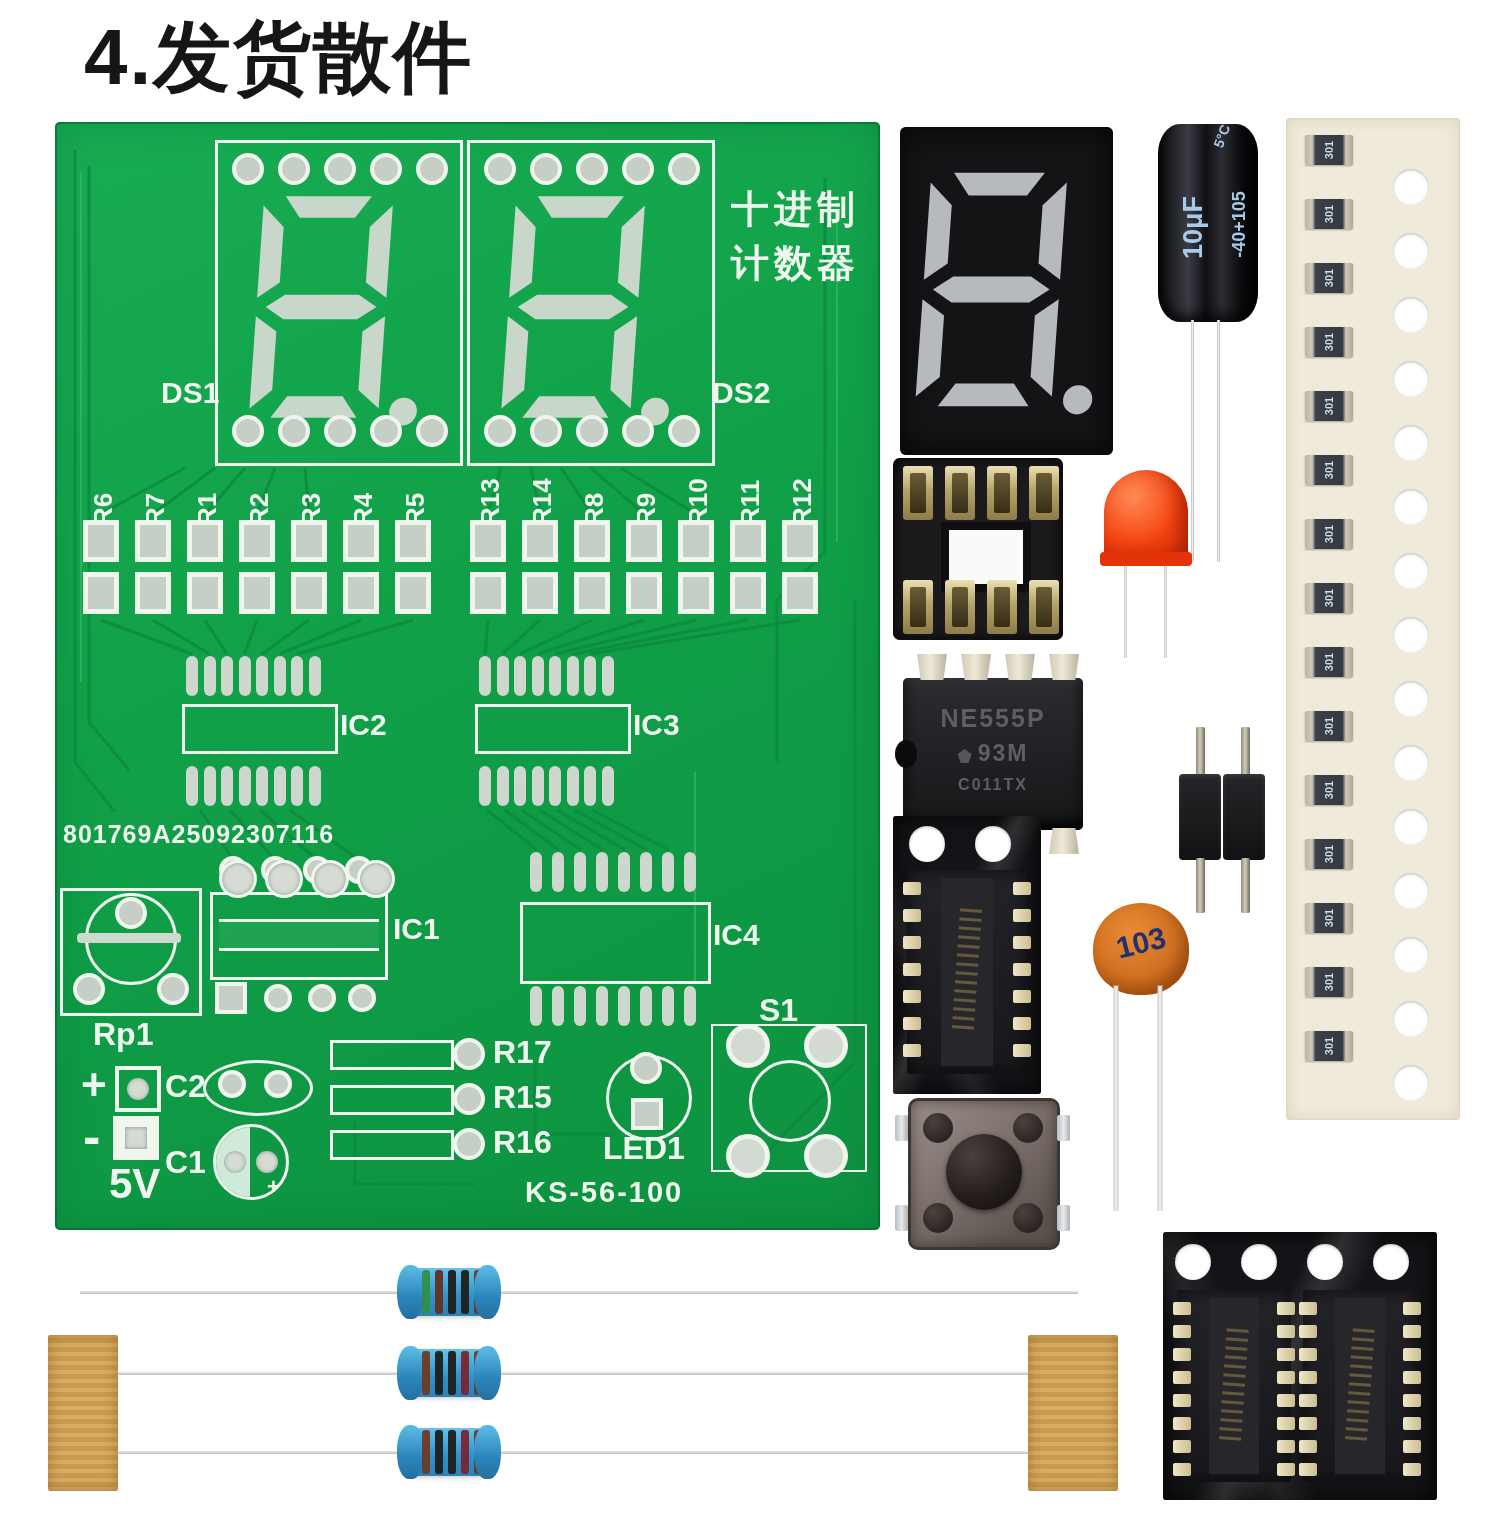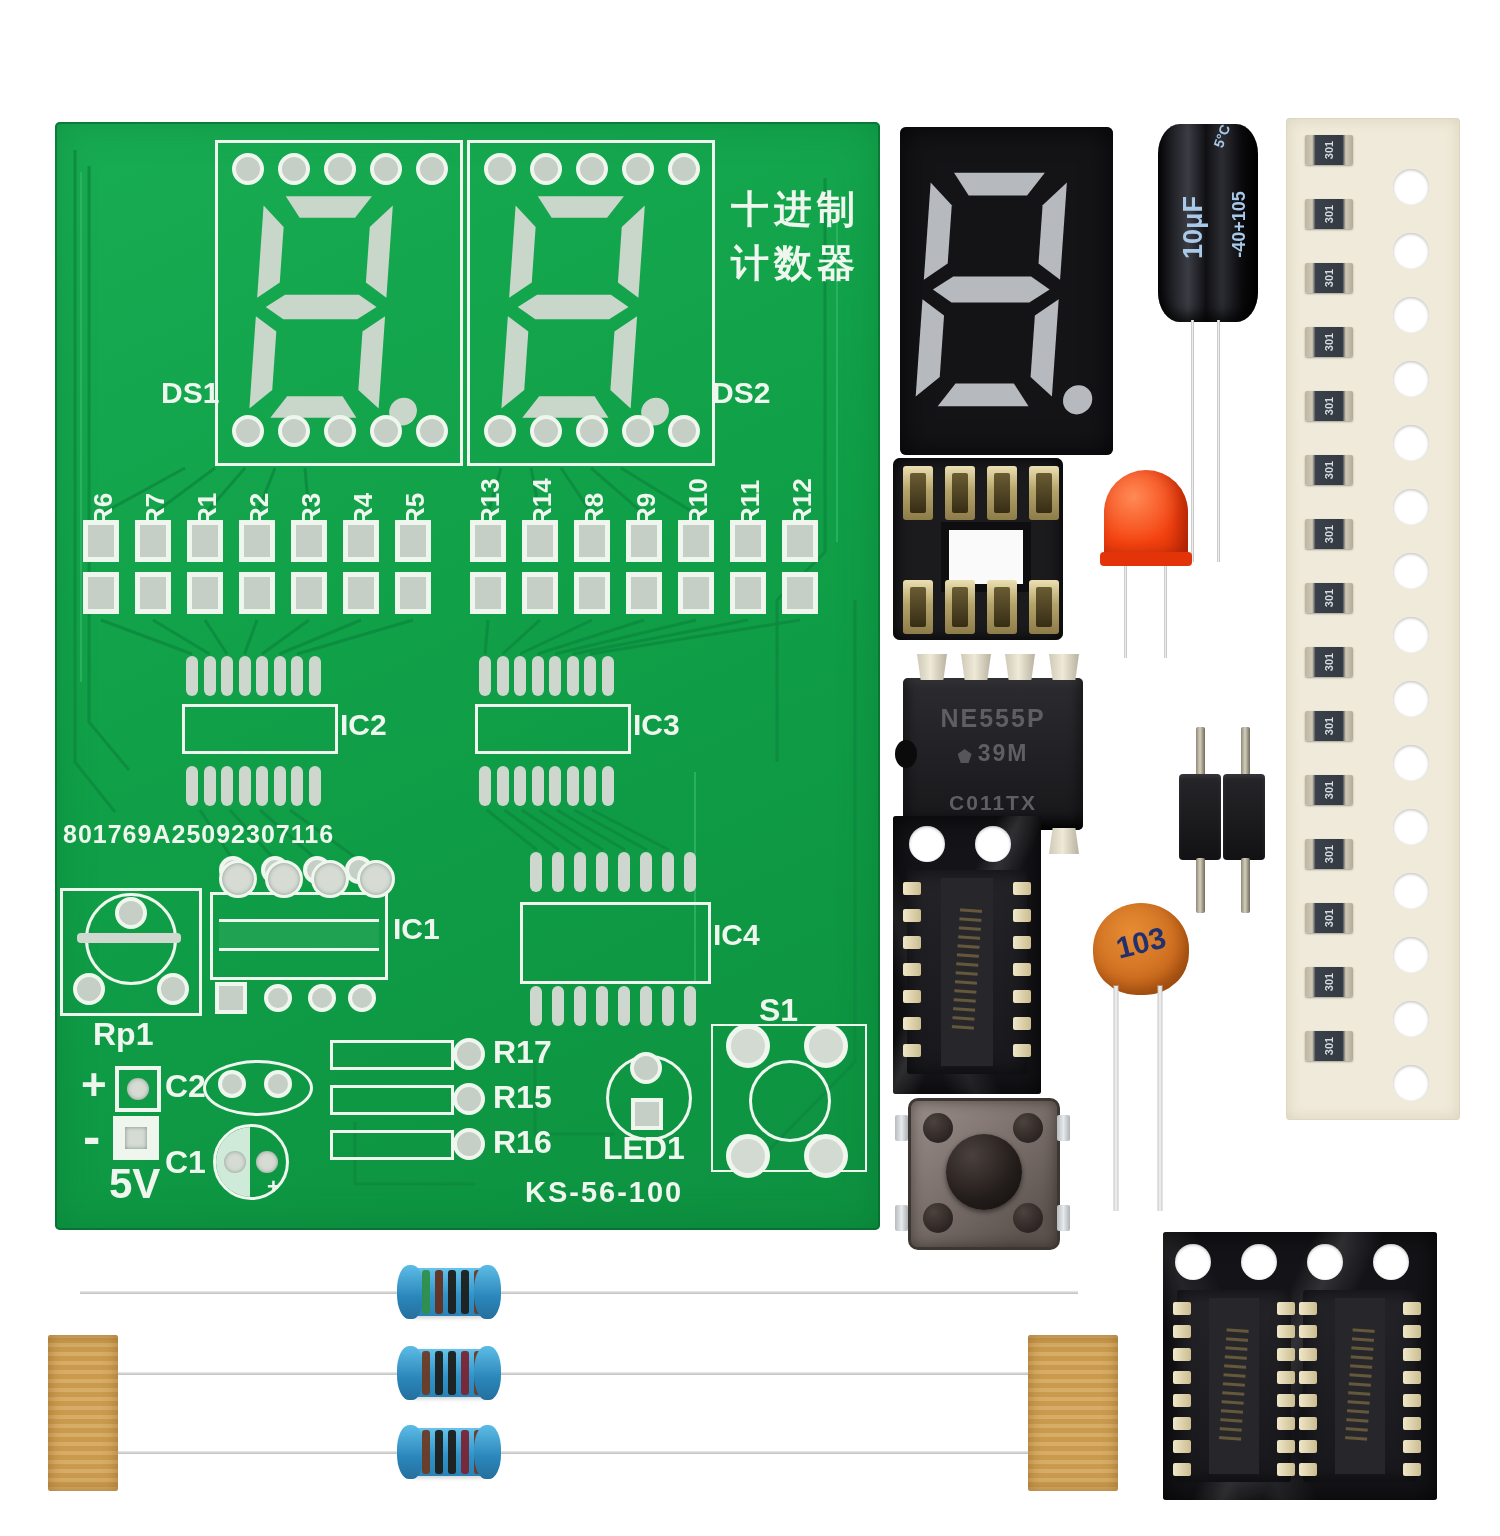--- a/index.html
+++ b/index.html
@@ -115,20 +115,21 @@
       <polygon points="8,84 22,94 22,132 8,144"></polygon>
       <polygon points="92,84 92,144 78,132 78,94"></polygon>
       <polygon points="32,136 68,136 78,150 22,150"></polygon>
       <circle cx="108" cy="146" r="9"></circle>
     </g>
   </defs>
 </svg>
 
 <div id="canvas">
 
+  <h1 id="title">4.发货散件</h1>
 
   <div id="pcb">
     <svg id="traces" width="825" height="1108">
         <polyline points="20,28 20,640 60,690"></polyline>
         <polyline points="34,44 34,600 74,648"></polyline>
         <polyline points="26,50 26,560" class="lt"></polyline>
         <polyline points="770,56 770,430 722,478 722,640"></polyline>
         <polyline points="800,478 800,940 700,1042"></polyline>
         <polyline points="782,96 782,420" class="lt"></polyline>
         <polyline points="130,346 46,392"></polyline>
@@ -473,22 +474,22 @@
     </div>
 
   <div id="led"></div>
   <div id="led-flange"></div>
   <div class="lead" style="left:1124px;top:566px;height:92px;"></div>
   <div class="lead" style="left:1164px;top:566px;height:92px;"></div>
 
   <div id="ne555">
     <div class="notch"></div>
     <div class="chip-line" style="top:26px;font-size:25px;">NE555P</div>
-    <div class="chip-line" style="top:62px;font-size:23px;"><span class="ti-mark"></span><span>39M</span></div>
-    <div class="chip-line" style="top:113px;font-size:21px;">C011TX</div>
+    <div class="chip-line" style="top:62px;font-size:23px;"><span class="ti-mark"></span><span>93M</span></div>
+    <div class="chip-line" style="top:98px;font-size:16px;">C011TX</div>
   <div class="dip-pin top" style="left: 14px; top: -24px;"></div>
       <div class="dip-pin bot" style="left: 14px; top: 150px;"></div>
       <div class="dip-pin top" style="left: 58px; top: -24px;"></div>
       <div class="dip-pin bot" style="left: 58px; top: 150px;"></div>
       <div class="dip-pin top" style="left: 102px; top: -24px;"></div>
       <div class="dip-pin bot" style="left: 102px; top: 150px;"></div>
       <div class="dip-pin top" style="left: 146px; top: -24px;"></div>
       <div class="dip-pin bot" style="left: 146px; top: 150px;"></div>
     </div>
 

